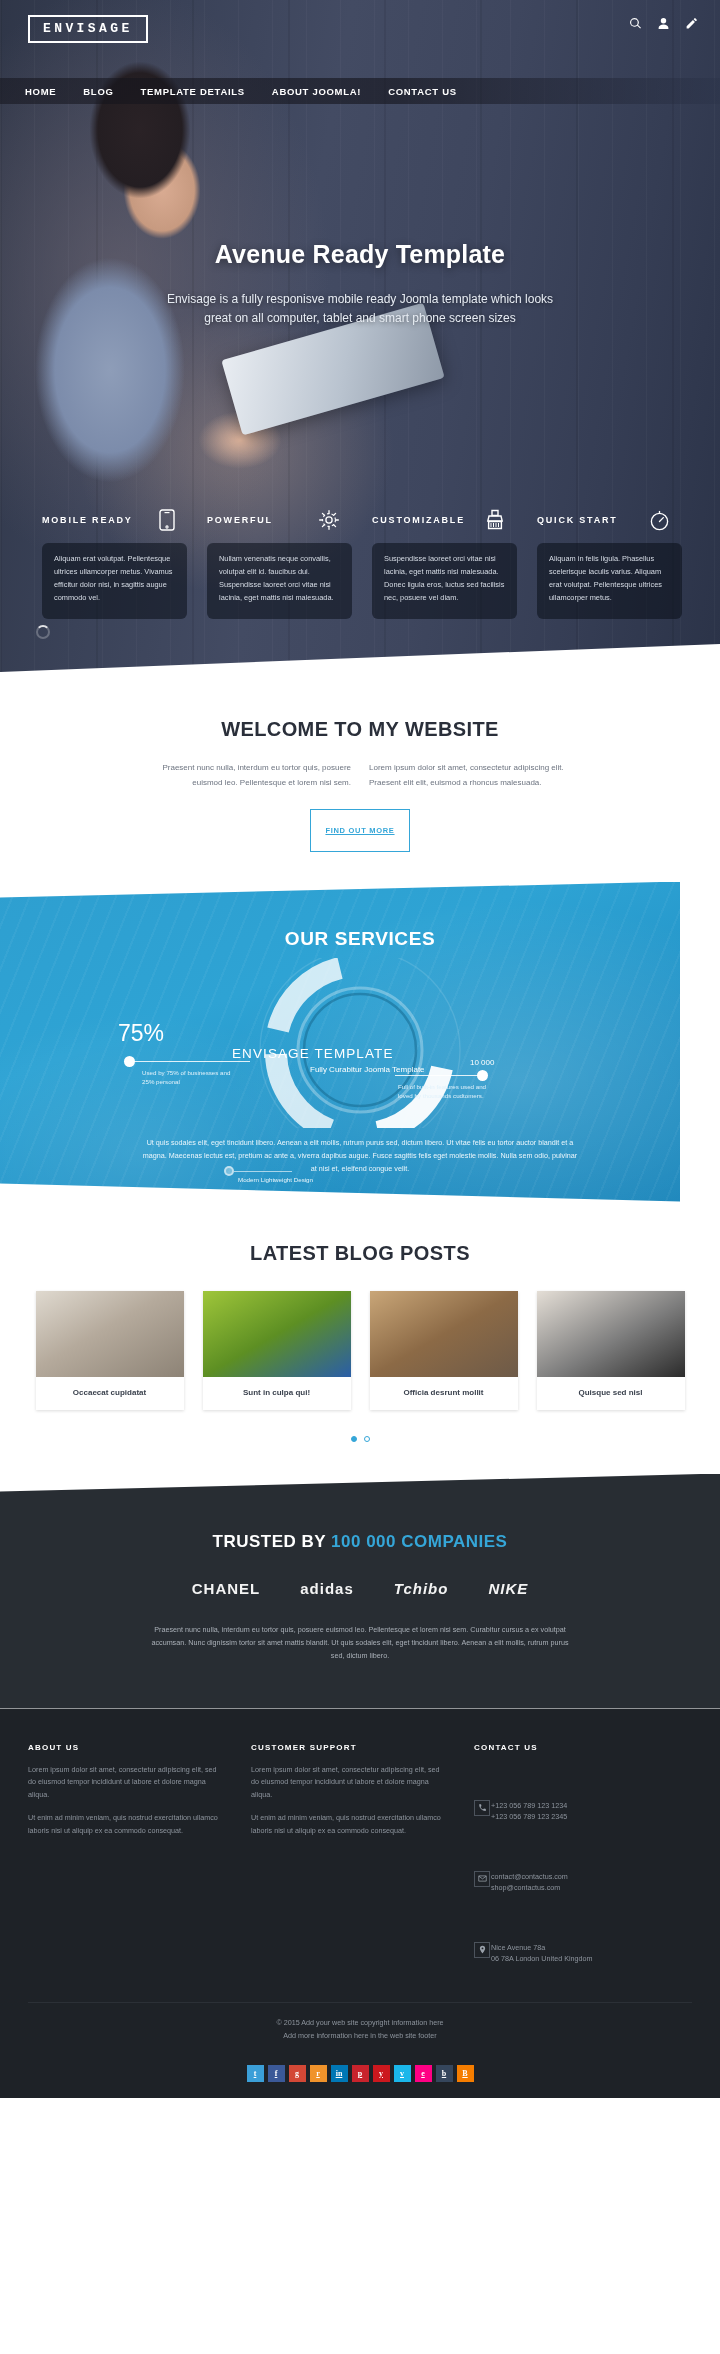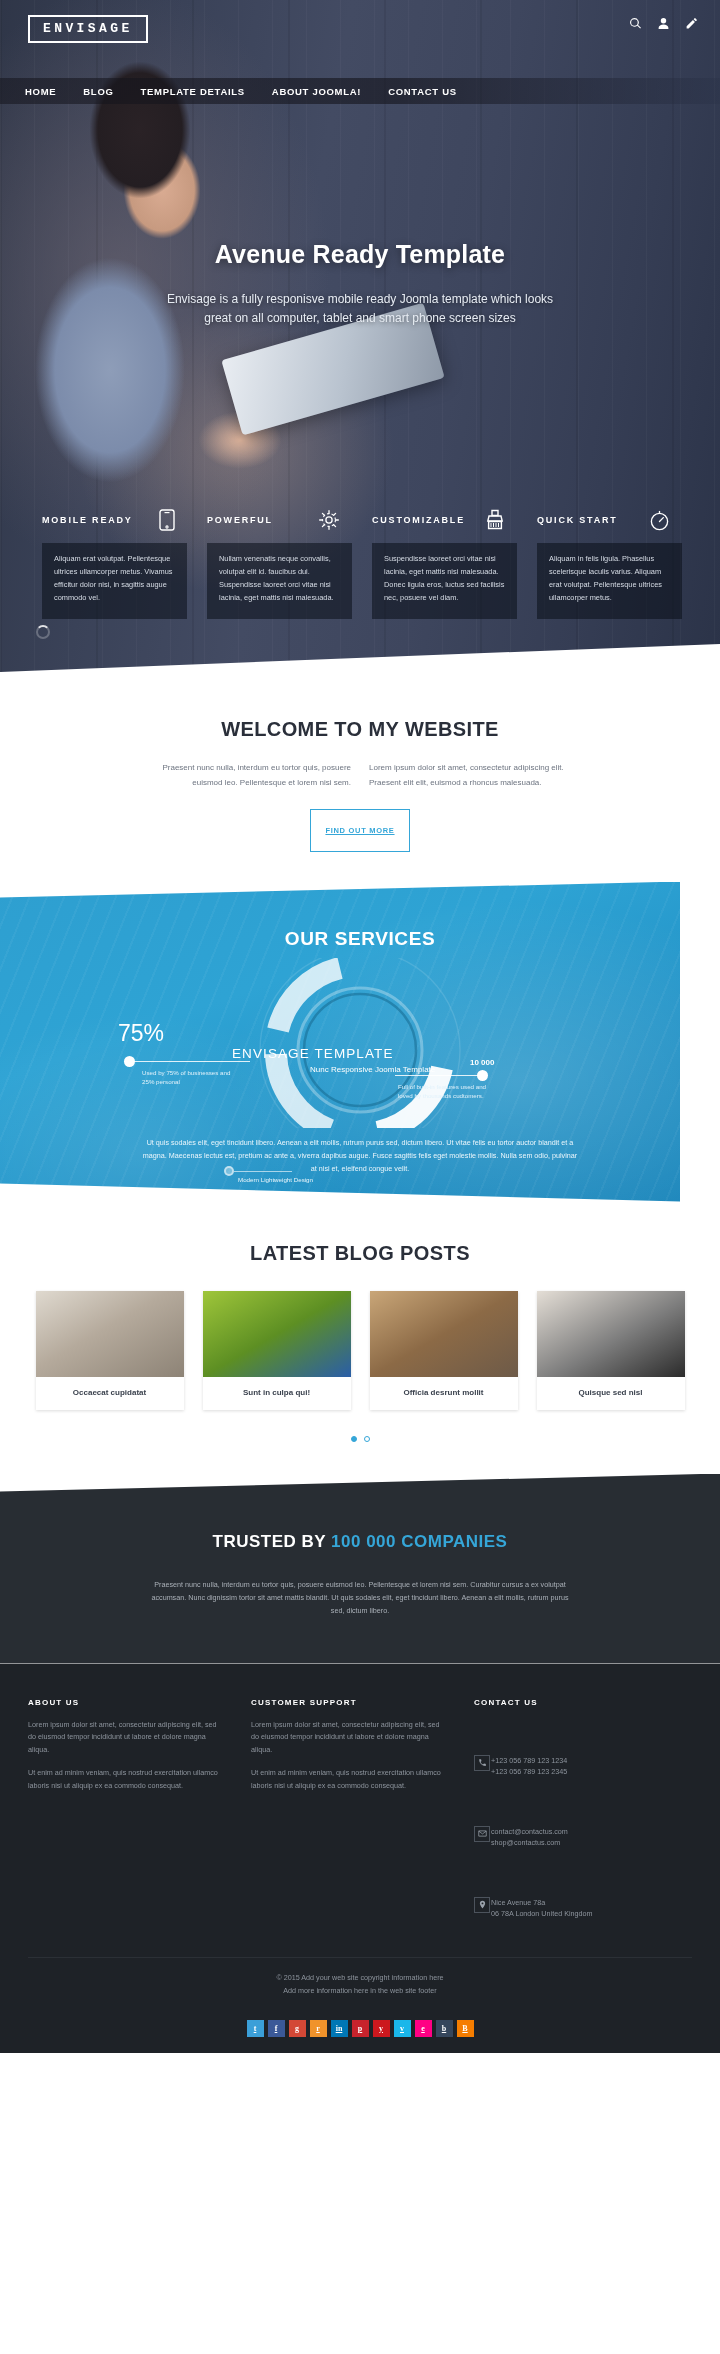--- a/index.html
+++ b/index.html
@@ -72,21 +72,21 @@
   }
 
   .features{ position:absolute; left:30px; top:505px; width:660px; display:flex; z-index:5; }
   .feat{ width:165px; position:relative; }
   .feat-head{ display:flex; align-items:center; justify-content:space-between; padding:0 20px 0 12px; height:30px; }
   .feat-title{ color:#fff; font-size:9px; font-weight:bold; letter-spacing:1.8px; }
   .feat-icon svg{ display:block; stroke:#fff; fill:none; }
   .feat-body{
     margin:8px 8px 0 12px; padding:10px 12px 14px;
     background:rgba(10,14,24,.55);
-    color:#d7dde6; font-size:7.4px; line-height:1.75;
+    color:#d7dde6; font-size:7.4px; line-height:1.75;border-radius:6px;
   }
   .spinner{
     position:absolute; left:36px; top:625px; width:14px; height:14px;
     border:2px solid rgba(255,255,255,.25); border-top-color:rgba(255,255,255,.85);
     border-radius:50%; z-index:7;
   }
   .hero-slant{
     position:absolute; left:0; bottom:0; width:720px; height:36px; z-index:6;
     background:#fff; clip-path:polygon(0 100%, 100% 22%, 100% 100%);
   }
@@ -127,21 +127,21 @@
     position:absolute; left:232px; top:88px; width:330px; text-align:left; color:#fff;
   }
   .ring-center .rc-main{ font-size:13.5px; letter-spacing:1.1px; font-weight:400; }
   .ring-center .rc-sub{ font-size:8px; margin-top:4px; margin-left:78px; }
 
   .stat-75{ position:absolute; left:118px; top:62px; color:#fff; font-size:23px; z-index:5; }
   .stat-75-line{ position:absolute; left:130px; top:103px; width:120px; height:1px; background:rgba(255,255,255,.85); z-index:5; }
   .stat-75-dot{ position:absolute; left:124px; top:98px; width:11px; height:11px; border-radius:50%; background:#fff; z-index:6; }
   .stat-75-txt{ position:absolute; left:142px; top:110px; width:90px; color:#e2f2fb; font-size:6.2px; line-height:1.5; z-index:5; }
 
-  .stat-10k{ position:absolute; left:470px; top:100px; color:#fff; font-size:8px; font-weight:bold; z-index:5; }
+  .stat-10k{ position:absolute; left:470px; top:100px; color:#fff; font-size:8px; font-weight:normal; z-index:5; }
   .stat-10k-line{ position:absolute; left:395px; top:117px; width:88px; height:1px; background:rgba(255,255,255,.85); z-index:5; }
   .stat-10k-dot{ position:absolute; left:477px; top:112px; width:11px; height:11px; border-radius:50%; background:#fff; z-index:6; }
   .stat-10k-txt{ position:absolute; left:398px; top:124px; width:100px; color:#e2f2fb; font-size:6.2px; line-height:1.5; z-index:5; }
 
   .stat-mld-dot{ position:absolute; left:224px; top:208px; width:10px; height:10px; border-radius:50%;
     background:rgba(255,255,255,.35); border:2px solid rgba(255,255,255,.55); z-index:6; }
   .stat-mld-line{ position:absolute; left:234px; top:213px; width:58px; height:1px; background:rgba(255,255,255,.6); z-index:5; }
   .stat-mld-txt{ position:absolute; left:238px; top:217px; width:90px; color:#eaf6fc; font-size:6.2px; line-height:1.5; z-index:5; }
 
   .svc-para{
@@ -320,21 +320,21 @@
           <path d="M -82 -20 A 84 84 0 0 1 -20 -82" fill="none" stroke="#ffffff" stroke-opacity=".78" stroke-width="22"></path>
           <path d="M -84 4 A 84 84 0 0 0 -30 80" fill="none" stroke="#ffffff" stroke-opacity=".78" stroke-width="22"></path>
           <path d="M 18 82 A 84 84 0 0 0 82 18" fill="none" stroke="#ffffff" stroke-opacity=".95" stroke-width="22"></path>
           <circle r="62" fill="none" stroke="#ffffff" stroke-opacity=".30" stroke-width="3"></circle>
           <circle r="56" fill="none" stroke="#15698f" stroke-opacity=".55" stroke-width="2.5"></circle>
           <circle r="100" fill="none" stroke="#ffffff" stroke-opacity=".12" stroke-width="1.4"></circle>
         </g>
       </svg>
       <div class="ring-center">
         <div class="rc-main">ENVISAGE TEMPLATE</div>
-        <div class="rc-sub">Nunc Responsive Joomla Template</div>
+        <div class="rc-sub">Fully Curabitur Joomla Template</div>
       </div>
 
       <div class="stat-75">75%</div>
       <div class="stat-75-line"></div>
       <div class="stat-75-dot"></div>
       <div class="stat-75-txt">Used by 75% of businesses and 25% personal</div>
 
       <div class="stat-10k">10 000</div>
       <div class="stat-10k-line"></div>
       <div class="stat-10k-dot"></div>
@@ -369,20 +369,26 @@
       </article>
     </div>
     <div class="dots">
       <span class="dot on"></span>
       <span class="dot"></span>
     </div>
   </section>
 
   <section class="trusted">
     <h2><span>TRUSTED BY </span><em>100 000 COMPANIES</em></h2>
+    <div class="brands">
+      <span class="brand">CHANEL</span>
+      <span class="brand">adidas</span>
+      <span class="brand italic">Tchibo</span>
+      <span class="brand italic">NIKE</span>
+    </div>
     <p>Praesent nunc nulla, interdum eu tortor quis, posuere euismod leo. Pellentesque et lorem nisi sem. Curabitur cursus a ex volutpat accumsan. Nunc dignissim tortor sit amet mattis blandit. Ut quis sodales elit, eget tincidunt libero. Aenean a elit mollis, rutrum purus sed, dictum libero.</p>
   </section>
 
   <footer class="footer">
     <div class="fcols">
 
       <div class="fcol">
         <h4>ABOUT US</h4>
         <p>Lorem ipsum dolor sit amet, consectetur adipiscing elit, sed do eiusmod tempor incididunt ut labore et dolore magna aliqua.</p>
         <p>Ut enim ad minim veniam, quis nostrud exercitation ullamco laboris nisi ut aliquip ex ea commodo consequat.</p>

